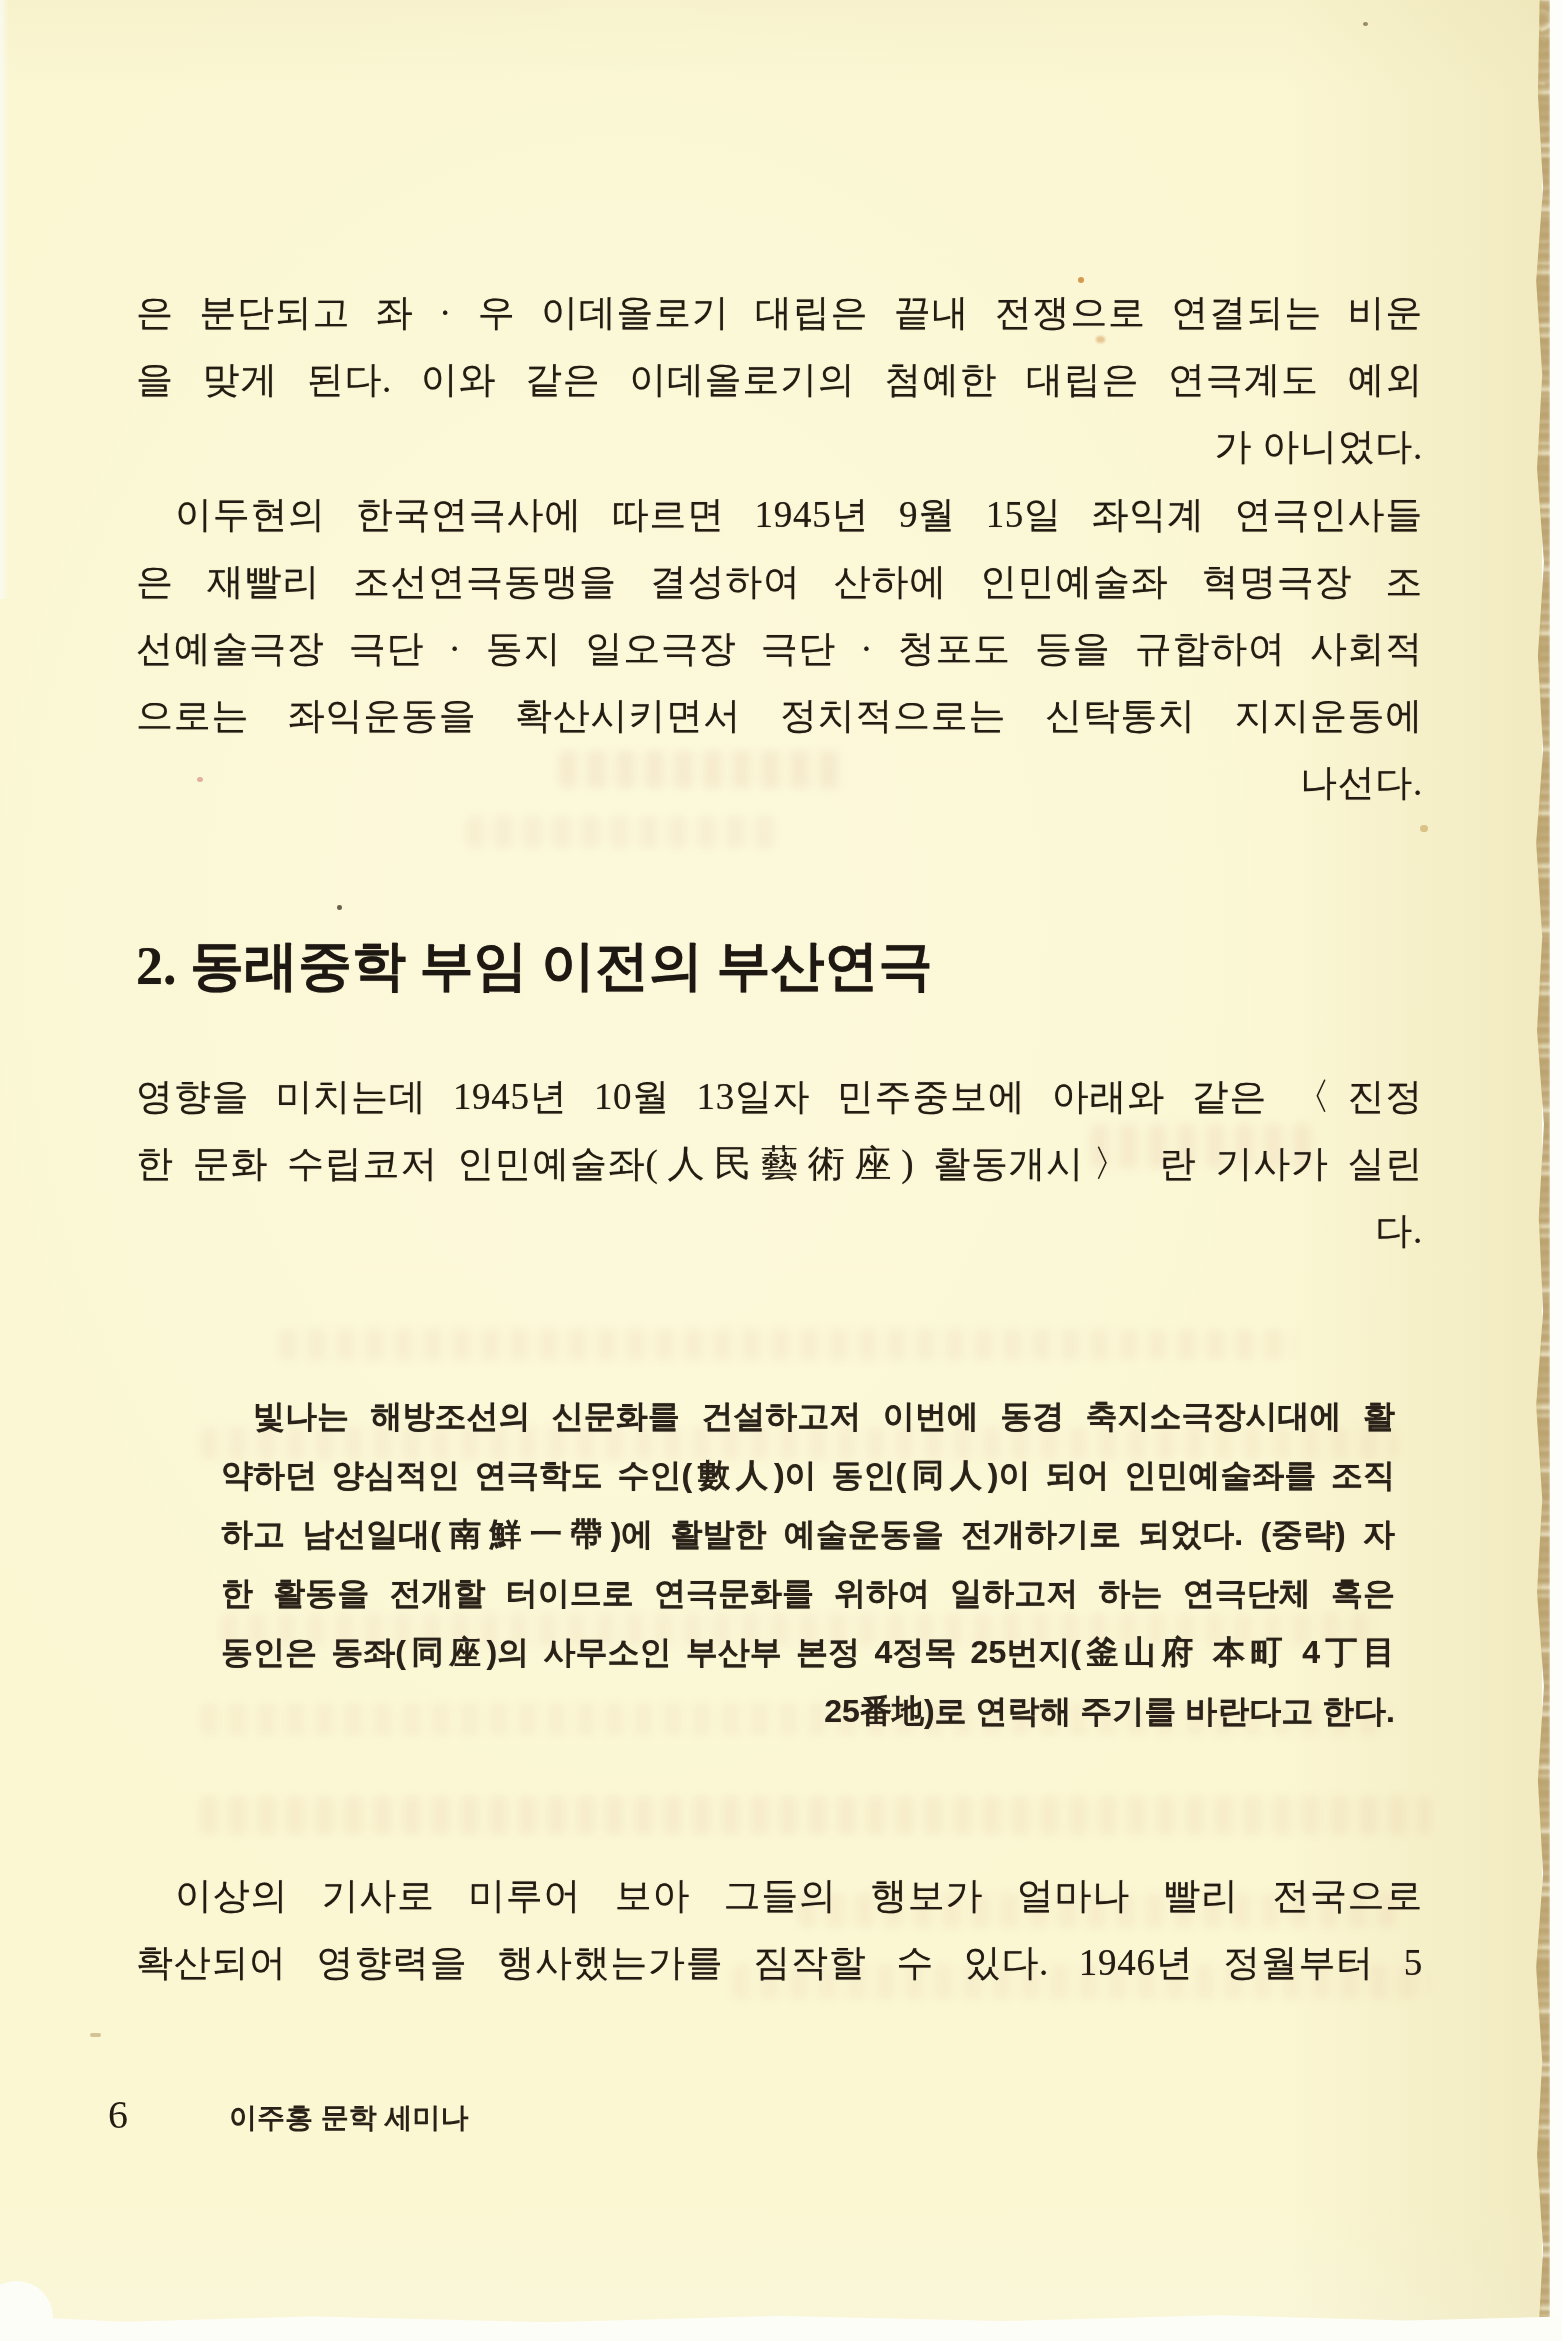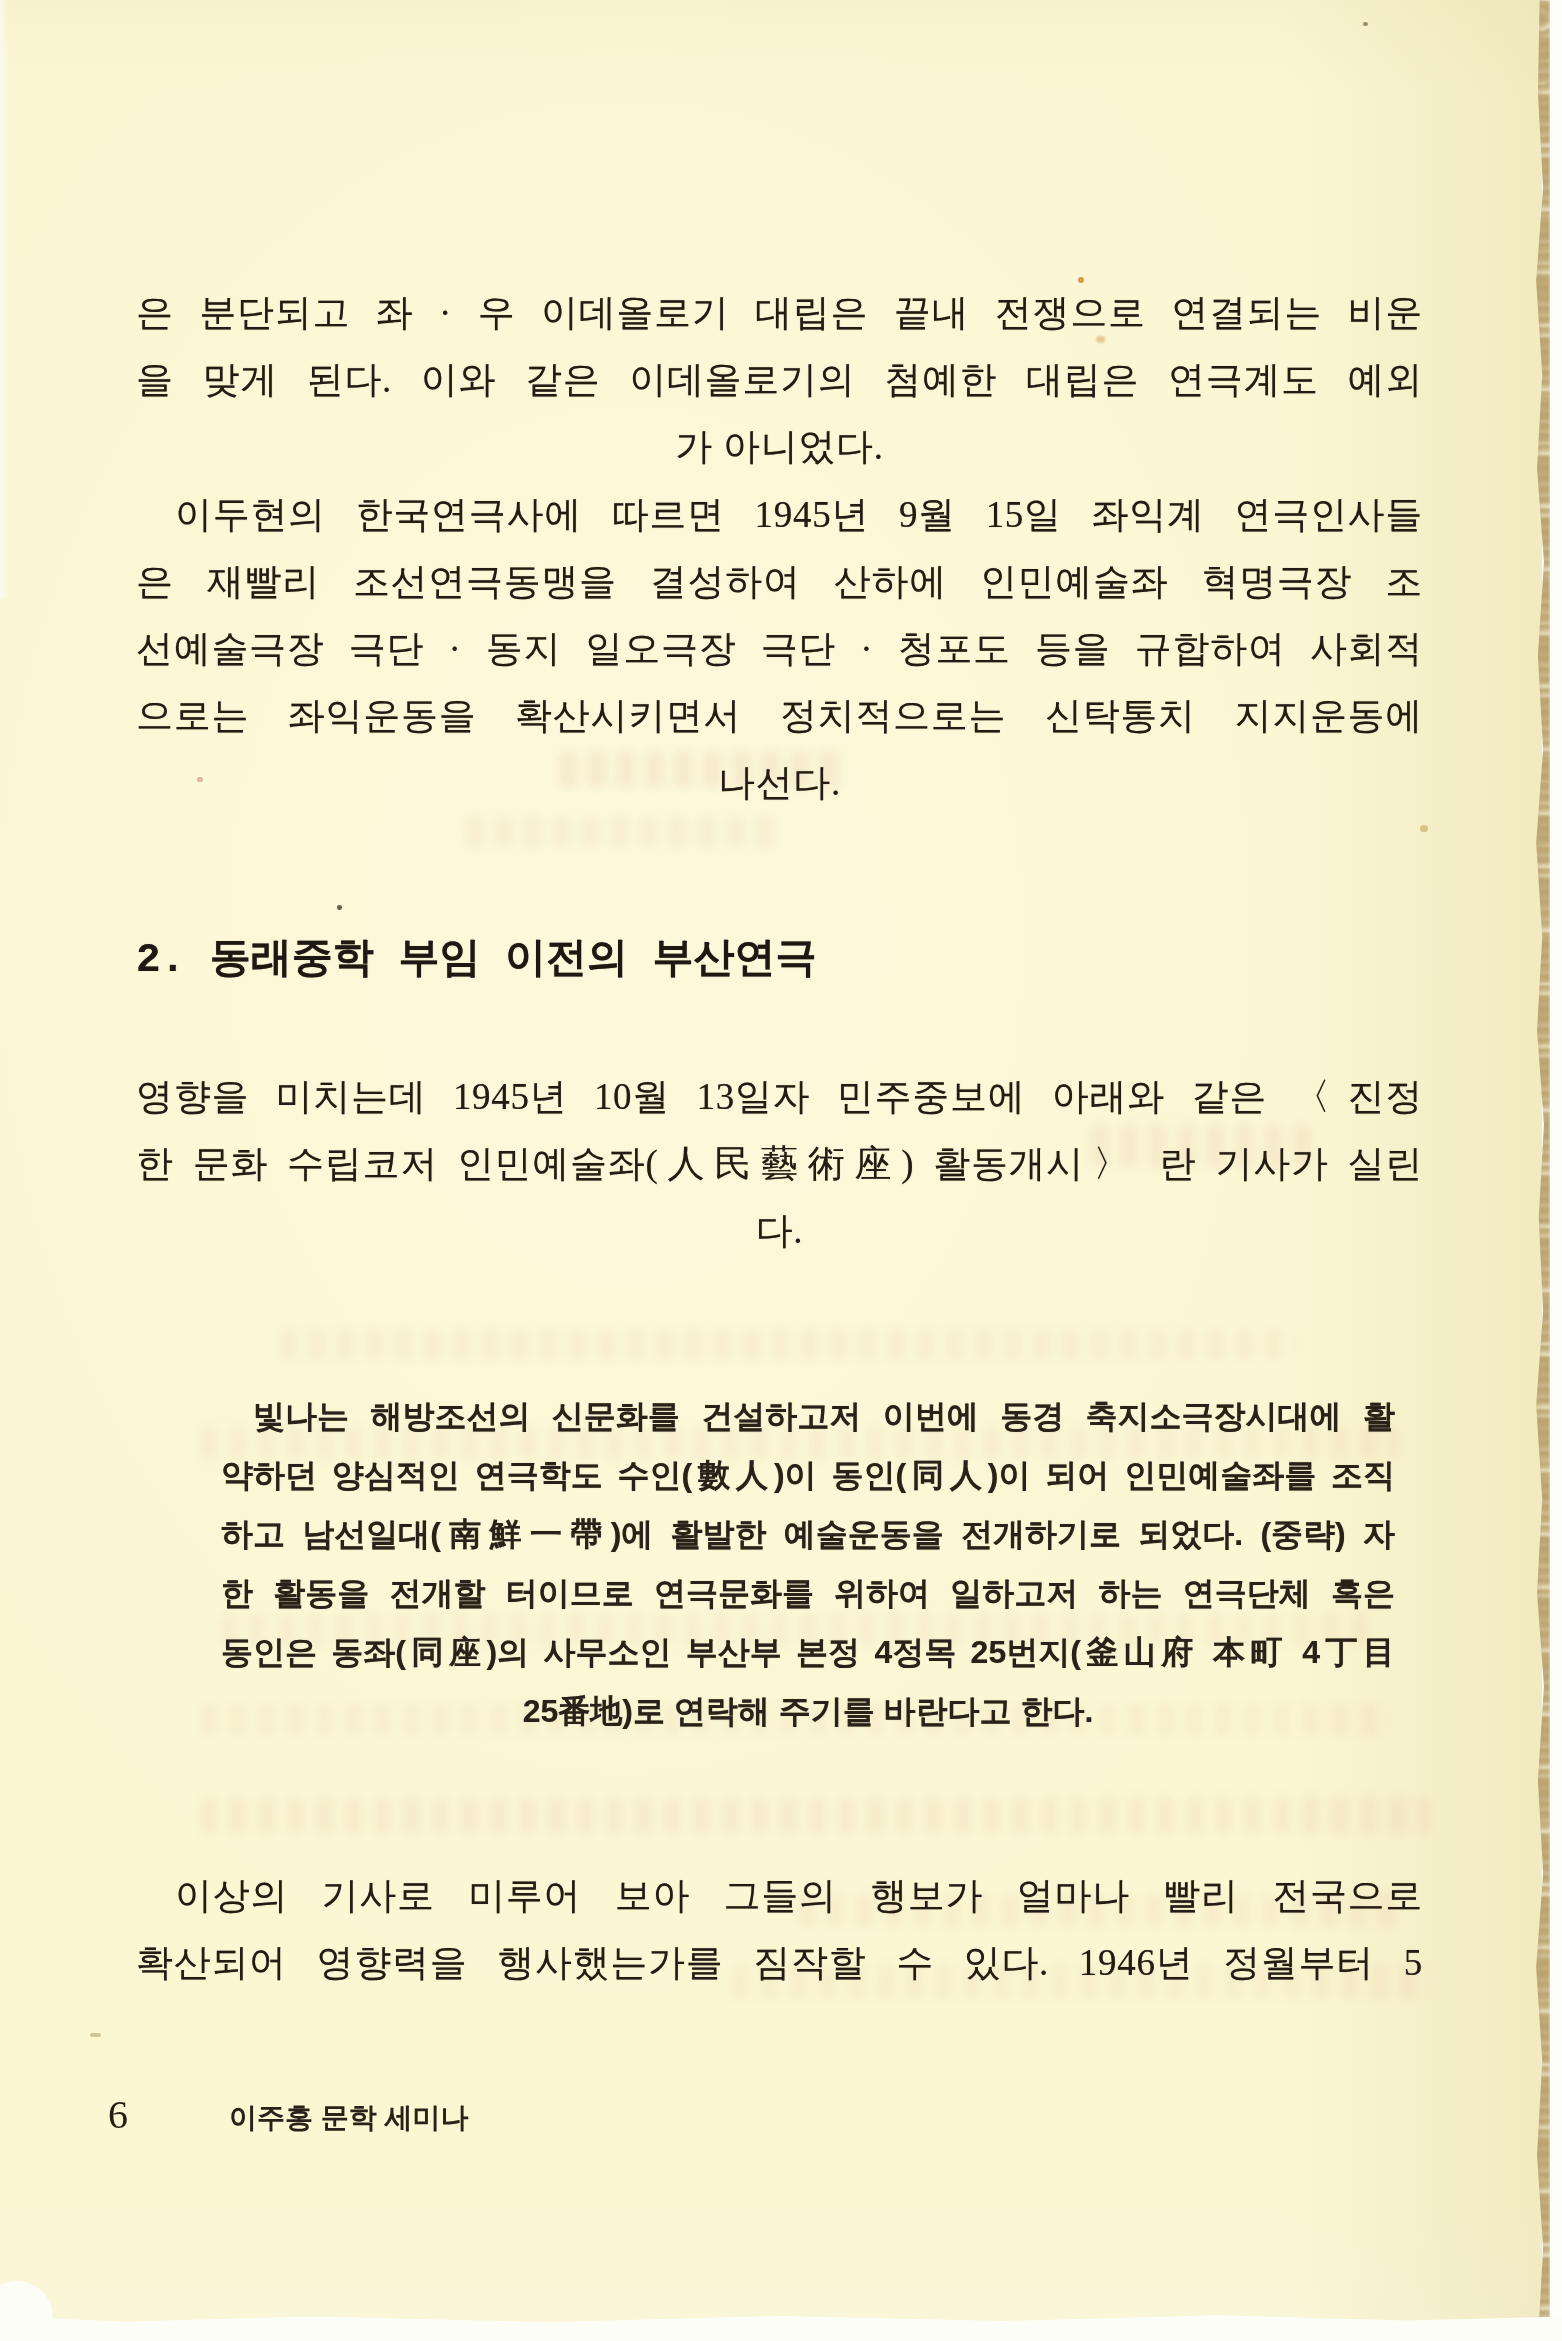--- a/index.html
+++ b/index.html
@@ -21,28 +21,28 @@
   .para { position: absolute; left: 136px; width: 1287px; }
   .bline {
     height: 67px;
     font-size: 37px;
     line-height: 67px;
     letter-spacing: 0.7px;
     white-space: normal;
     text-shadow: 0 0 0.7px rgba(36,28,18,0.55);
   }
   .just { text-align: justify; text-align-last: justify; }
-  .left { text-align: center; }
+  .left { text-align: right; }
   .ind  { text-indent: 39px; }
 
   .heading {
     position: absolute; left: 136px; top: 930px; margin: 0;
     width: 1287px;
-    font-family: Liberation Mono, monospace;
-    font-size: 41px; font-weight: 700; letter-spacing: 0px;
+    font-family: Liberation Serif, serif;
+    font-size: 54px; font-weight: 700; letter-spacing: 0px;
     color: #1e1812;
     text-shadow: 0 0 0.7px rgba(30,24,18,0.6);
   }
 
   .quote { position: absolute; left: 221px; top: 1387px; width: 1174px; margin: 0; }
   .qline {
     height: 59px;
     font-family: "Liberation Sans", "DejaVu Sans", sans-serif;
     font-size: 32px; font-weight: 600;
     line-height: 59px;

